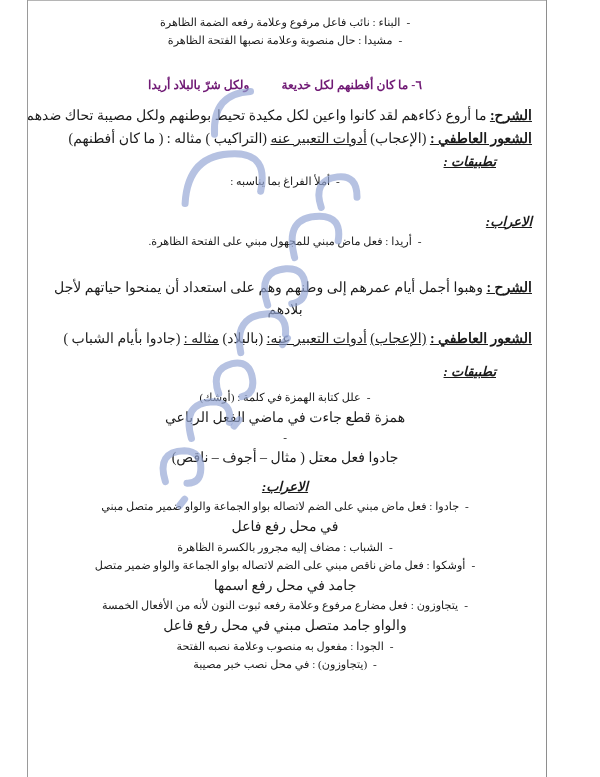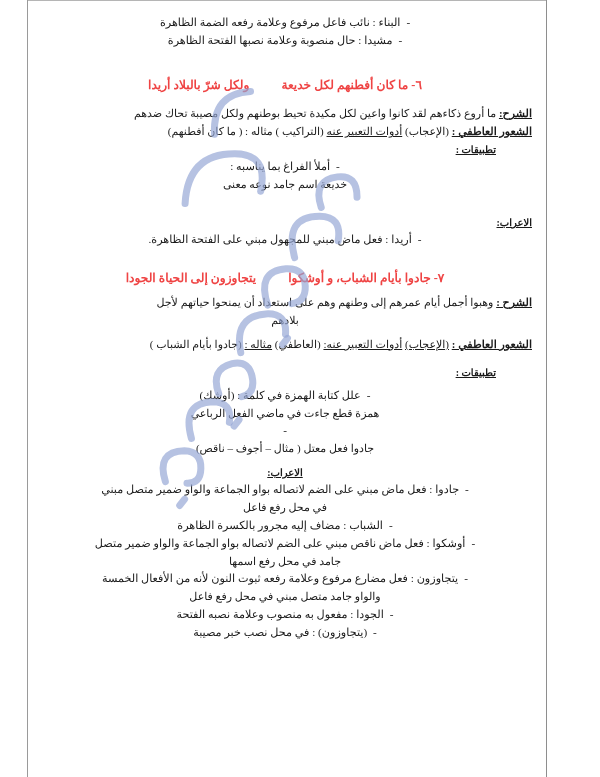--- a/index.html
+++ b/index.html
@@ -56,60 +56,61 @@
     top: 0;
     left: 28px;
     right: 54px;
     bottom: 0;
     padding: 14px 14px 0 10px;
     box-sizing: border-box;
     z-index: 3;
   }
 
   .line {
-    font-size: 11px;
+    font-size: 14px;
     line-height: 1.62;
     color: #1b1b1b;
     white-space: nowrap;
     letter-spacing: 0;
   }
 
   .right { text-align: right; }
   .center { text-align: center; }
 
   .center-row {
     display: flex;
     flex-direction: row;
     align-items: flex-start;
     justify-content: center;
     gap: 6px;
     font-size: 11.2px;
     line-height: 1.6;
   }
 
   .redline {
-    color: #ef4444;
+    color: #701a75;
     font-weight: bold;
     font-size: 12.2px;
     text-align: center;
     line-height: 1.6;
   }
   .redline .gap { display: inline-block; width: 26px; }
 
   .label-u {
     text-decoration: underline;
     font-weight: bold;
   }
   .u { text-decoration: underline; }
 
   .sec-head {
-    font-size: 10px;
+    font-size: 13px;
     font-weight: bold;
     text-decoration: underline;
     line-height: 1.7;
+    font-style: italic;
   }
 
   .sp2 { height: 6px; }
   .sp3 { height: 10px; }
   .sp5 { height: 20px; }
   .sp6 { height: 26px; }
 
   .indent-r { padding-right: 36px; }
 
   
@@ -198,55 +199,48 @@
       <span>مثاله :</span>
       <span>( ما كان أفطنهم)</span>
     </div>
 
     <div class="sec-head right indent-r">تطبيقات :</div>
 
     <div class="center-row">
       <span class="dash">-</span>
       <span class="btxt">أملأ الفراغ بما يناسبه :</span>
     </div>
-    <div class="line center">خديعة  اسم جامد نوعه معنى</div>
 
     <div class="sp5"></div>
 
     <div class="sec-head right">الاعراب:</div>
 
     <div class="center-row">
       <span class="dash">-</span>
       <span class="btxt">أريدا : فعل ماض مبني للمجهول مبني على الفتحة الظاهرة.</span>
     </div>
 
     <div class="sp5"></div>
 
-    <div class="redline">
-      <span>٧-</span>
-      <span>جادوا بأيام الشباب، و أوشكوا</span>
-      <span class="gap"></span>
-      <span>يتجاوزون إلى الحياة الجودا</span>
-    </div>
 
     <div class="sp2"></div>
 
     <div class="line right">
       <span class="label-u">الشرح :</span>
       <span>وهبوا أجمل أيام عمرهم إلى وطنهم وهم على استعداد أن يمنحوا حياتهم لأجل</span>
     </div>
     <div class="line center">بلادهم</div>
 
     <div class="sp2"></div>
 
     <div class="line right">
       <span class="label-u">الشعور العاطفي :</span>
       <span class="u">(الإعجاب)</span>
       <span class="u">أدوات التعبير عنه:</span>
-      <span>(العاطفي)</span>
+      <span>(بالبلاد)</span>
       <span class="u">مثاله :</span>
       <span>(جادوا بأيام الشباب )</span>
     </div>
 
     <div class="sp3"></div>
 
     <div class="sec-head right indent-r">تطبيقات :</div>
 
     <div class="sp2"></div>
 

